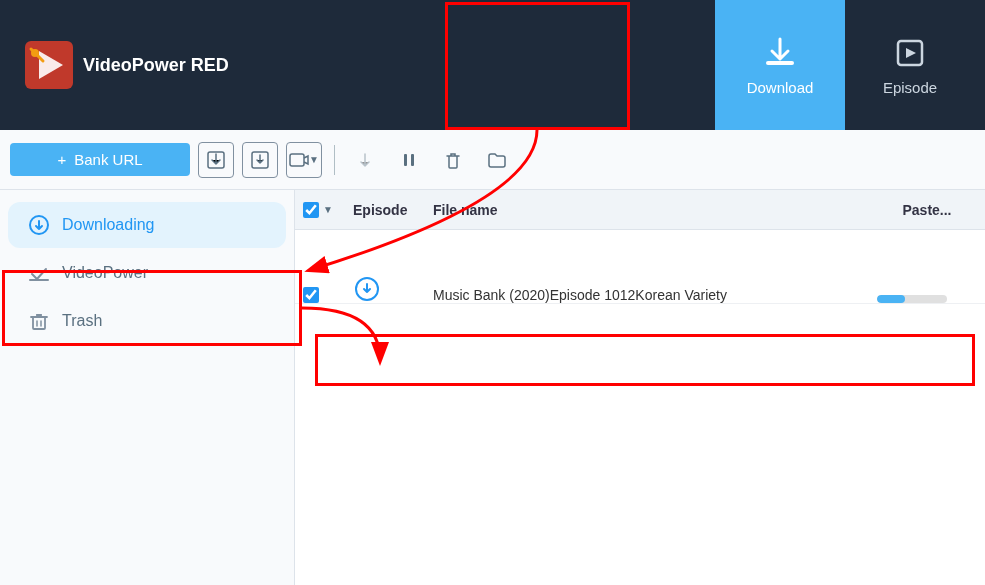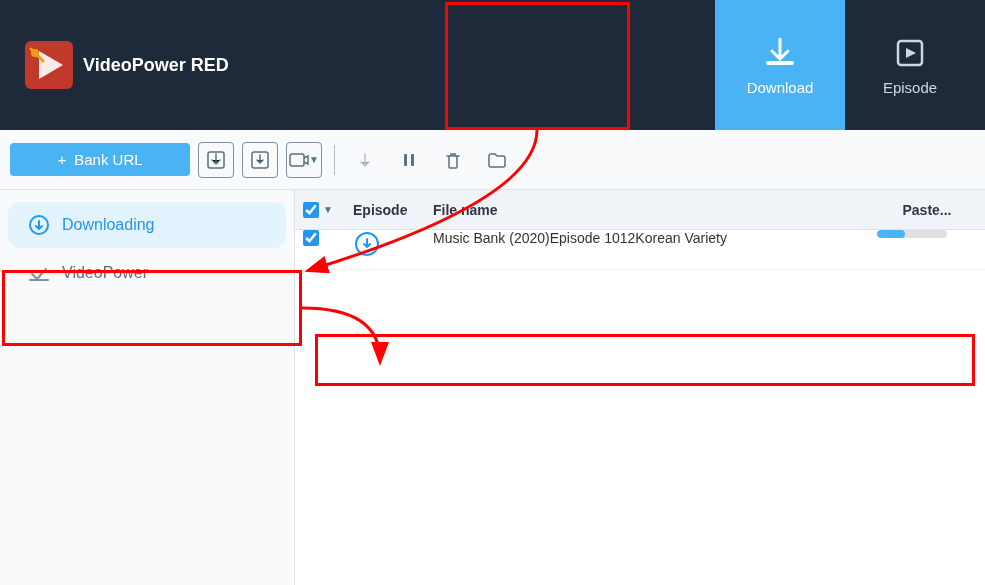--- a/index.html
+++ b/index.html
@@ -158,27 +158,28 @@
       font-weight: 600;
       color: #334;
     }
     .col-check { width: 50px; display: flex; align-items: center; gap: 4px; }
     .col-status { width: 80px; }
     .col-filename { flex: 1; }
     .col-progress { width: 100px; text-align: center; }
 
     .table-row {
       display: flex;
-      align-items: flex-start;
+      align-items: flex-end;
       border-bottom: 1px solid #eef0f3;
-      height: 40px;
+      height: 64px;
       padding: 0 8px;
       font-size: 14px;
       color: #333;
       background: white;
+      margin-top: 10px;
     }
 
     .checkbox {
       width: 16px;
       height: 16px;
       accent-color: #2196f3;
       cursor: pointer;
     }
     .status-icon {
       display: flex;
@@ -326,20 +327,28 @@
       </div>
 
       <div class="sidebar-item">
         <svg viewBox="0 0 22 22" fill="none">
           <path d="M4 12 L9 17 L18 7" stroke="#8090a0" stroke-width="2" stroke-linecap="round" stroke-linejoin="round"></path>
           <path d="M2 18 L20 18" stroke="#8090a0" stroke-width="2" stroke-linecap="round"></path>
         </svg>
         <span>VideoPower</span>
       </div>
 
+      <div class="sidebar-item">
+        <svg viewBox="0 0 22 22" fill="none">
+          <path d="M3 7 L19 7 M9 7 L9 5 L13 5 L13 7 M5 7 L5 18 Q5 19 6 19 L16 19 Q17 19 17 18 L17 7" stroke="#8090a0" stroke-width="1.8" stroke-linecap="round" fill="none"></path>
+          <line x1="9" y1="11" x2="9" y2="16" stroke="#8090a0" stroke-width="1.5" stroke-linecap="round"></line>
+          <line x1="13" y1="11" x2="13" y2="16" stroke="#8090a0" stroke-width="1.5" stroke-linecap="round"></line>
+        </svg>
+        <span>Trash</span>
+      </div>
     </div>
 
     <div class="content">
 
       <div class="table-header">
         <div class="col-check">
           <input type="checkbox" class="checkbox" checked="" style="">
           <span class="dropdown-arrow">▼</span>
         </div>
         <div class="col-status">Episode</div>

